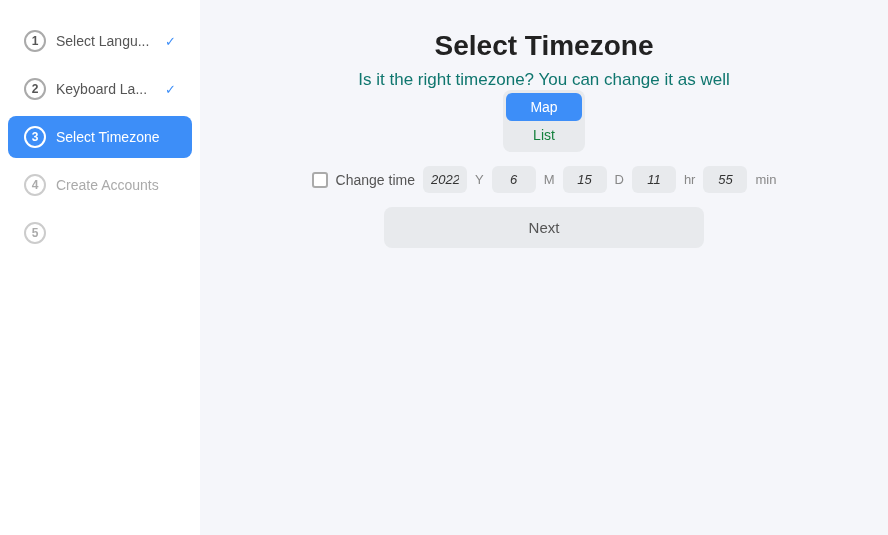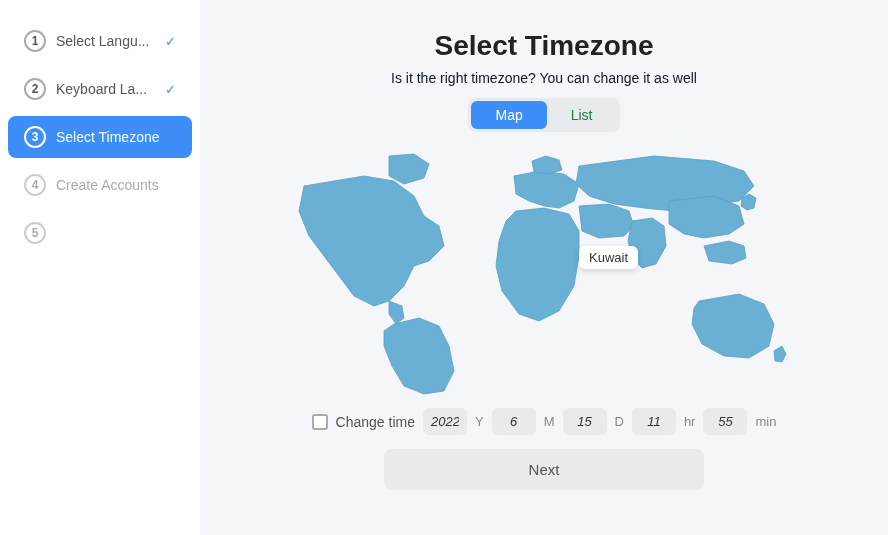--- a/index.html
+++ b/index.html
@@ -81,32 +81,33 @@
     }
 
     .page-title {
       font-size: 28px;
       font-weight: 600;
       color: #222;
       margin-bottom: 8px;
     }
 
     .page-subtitle {
-      font-size: 14px;
-      color: #0f172a;
-      margin-bottom: 12px;
+      font-size: 17px;
+      color: #0f766e;
+      margin-bottom: 0;
     }
 
     
     .toggle-bar {
       display: flex;
       background: #e8eaed;
       border-radius: 8px;
       padding: 3px;
       margin-bottom: 14px;
+      flex-direction: column;
     }
     .toggle-btn {
       padding: 6px 24px;
       border: none;
       border-radius: 6px;
       font-size: 14px;
       cursor: pointer;
       background: transparent;
       color: #15803d;
       font-weight: 500;
@@ -224,55 +225,20 @@
 <main class="main">
 
   <h1 class="page-title">Select Timezone</h1>
   <p class="page-subtitle">Is it the right timezone? You can change it as well</p>
 
   <div class="toggle-bar">
     <button class="toggle-btn active">Map</button>
     <button class="toggle-btn">List</button>
   </div>
 
-  <div class="map-container">
-    <svg class="map-svg" viewBox="0 0 520 250" xmlns="http://www.w3.org/2000/svg">
-
-      <path d="M 20 40 L 80 30 L 110 35 L 130 50 L 140 70 L 155 80 L 160 100 L 145 115 L 130 120 L 120 140 L 105 155 L 90 160 L 70 150 L 55 130 L 40 110 L 25 90 L 15 65 Z" fill="#6ab0d4" stroke="#5a9fc0" stroke-width="0.8"></path>
-
-      <path d="M 105 10 L 130 8 L 145 18 L 140 32 L 120 38 L 105 30 Z" fill="#6ab0d4" stroke="#5a9fc0" stroke-width="0.8"></path>
-
-      <path d="M 105 155 L 118 160 L 120 172 L 112 178 L 105 168 Z" fill="#6ab0d4" stroke="#5a9fc0" stroke-width="0.8"></path>
-
-      <path d="M 110 178 L 135 172 L 155 180 L 165 200 L 170 225 L 160 245 L 140 248 L 120 240 L 108 220 L 100 200 L 100 185 Z" fill="#6ab0d4" stroke="#5a9fc0" stroke-width="0.8"></path>
-
-      <path d="M 230 30 L 255 25 L 280 28 L 295 38 L 290 55 L 275 62 L 260 60 L 245 55 L 232 48 Z" fill="#6ab0d4" stroke="#5a9fc0" stroke-width="0.8"></path>
-
-      <path d="M 248 15 L 262 10 L 275 14 L 278 24 L 265 28 L 250 26 Z" fill="#6ab0d4" stroke="#5a9fc0" stroke-width="0.8"></path>
-
-      <path d="M 232 65 L 260 62 L 285 68 L 295 85 L 295 110 L 290 140 L 275 165 L 255 175 L 235 168 L 218 145 L 212 120 L 215 95 L 222 75 Z" fill="#6ab0d4" stroke="#5a9fc0" stroke-width="0.8"></path>
-
-      <path d="M 295 20 L 370 10 L 430 15 L 460 25 L 470 40 L 455 55 L 420 60 L 390 65 L 360 62 L 330 58 L 305 50 L 292 38 Z" fill="#6ab0d4" stroke="#5a9fc0" stroke-width="0.8"></path>
-
-      <path d="M 295 60 L 325 58 L 345 65 L 350 80 L 340 90 L 315 92 L 298 85 Z" fill="#6ab0d4" stroke="#5a9fc0" stroke-width="0.8"></path>
-
-      <path d="M 348 75 L 368 72 L 380 80 L 382 100 L 372 118 L 358 122 L 348 112 L 344 95 Z" fill="#6ab0d4" stroke="#5a9fc0" stroke-width="0.8"></path>
-
-      <path d="M 385 55 L 430 50 L 455 60 L 460 78 L 445 88 L 420 92 L 400 88 L 385 78 Z" fill="#6ab0d4" stroke="#5a9fc0" stroke-width="0.8"></path>
-
-      <path d="M 458 52 L 465 48 L 472 52 L 470 62 L 463 64 L 457 60 Z" fill="#6ab0d4" stroke="#5a9fc0" stroke-width="0.8"></path>
-
-      <path d="M 420 100 L 445 95 L 460 100 L 462 112 L 448 118 L 425 115 Z" fill="#6ab0d4" stroke="#5a9fc0" stroke-width="0.8"></path>
-
-      <path d="M 415 155 L 455 148 L 480 158 L 490 178 L 485 200 L 465 212 L 440 210 L 418 198 L 408 178 L 410 162 Z" fill="#6ab0d4" stroke="#5a9fc0" stroke-width="0.8"></path>
-
-      <path d="M 490 205 L 498 200 L 502 208 L 498 216 L 491 215 Z" fill="#6ab0d4" stroke="#5a9fc0" stroke-width="0.8"></path>
-    </svg>
-    <div class="kuwait-label">Kuwait</div>
-  </div>
 
   <div class="change-time-row">
     <input type="checkbox" class="checkbox-input" style="">
     <span>Change time</span>
     <input type="text" class="time-field" value="2022" style="">
     <span class="time-unit">Y</span>
     <input type="text" class="time-field" value="6" style="">
     <span class="time-unit">M</span>
     <input type="text" class="time-field" value="15" style="">
     <span class="time-unit">D</span>

